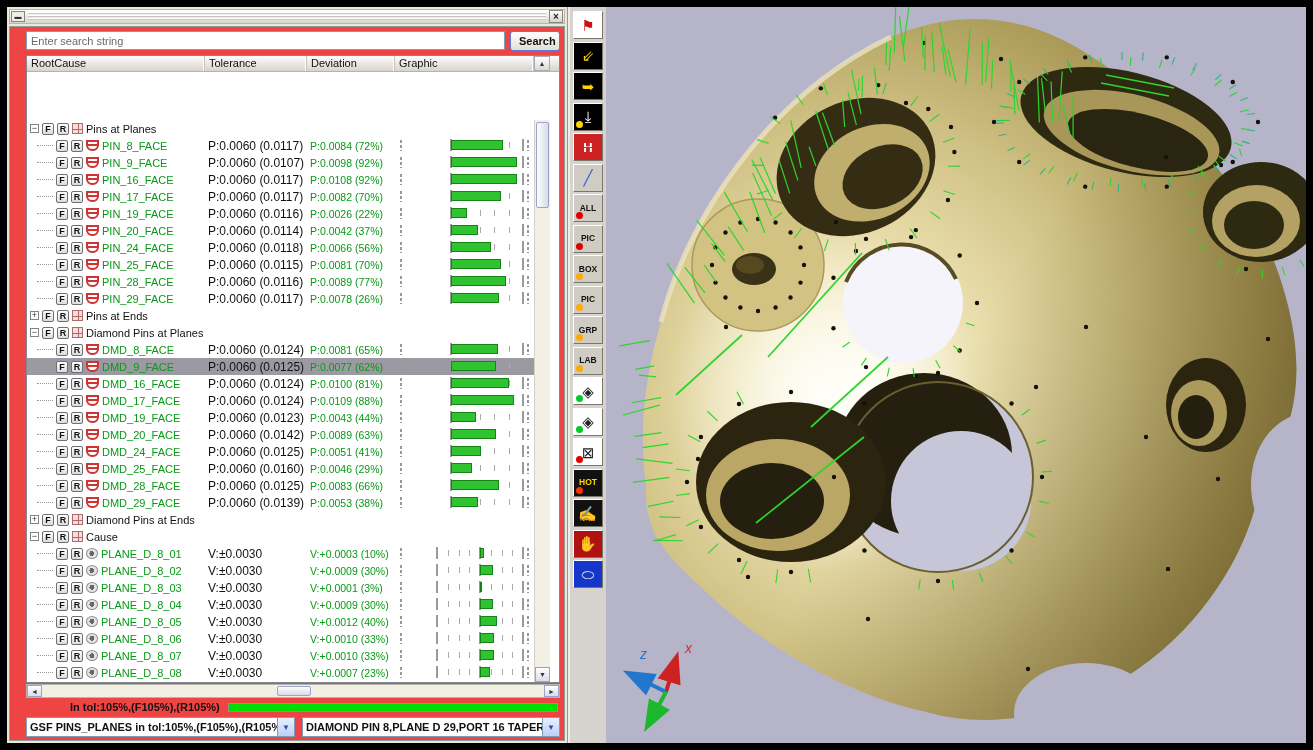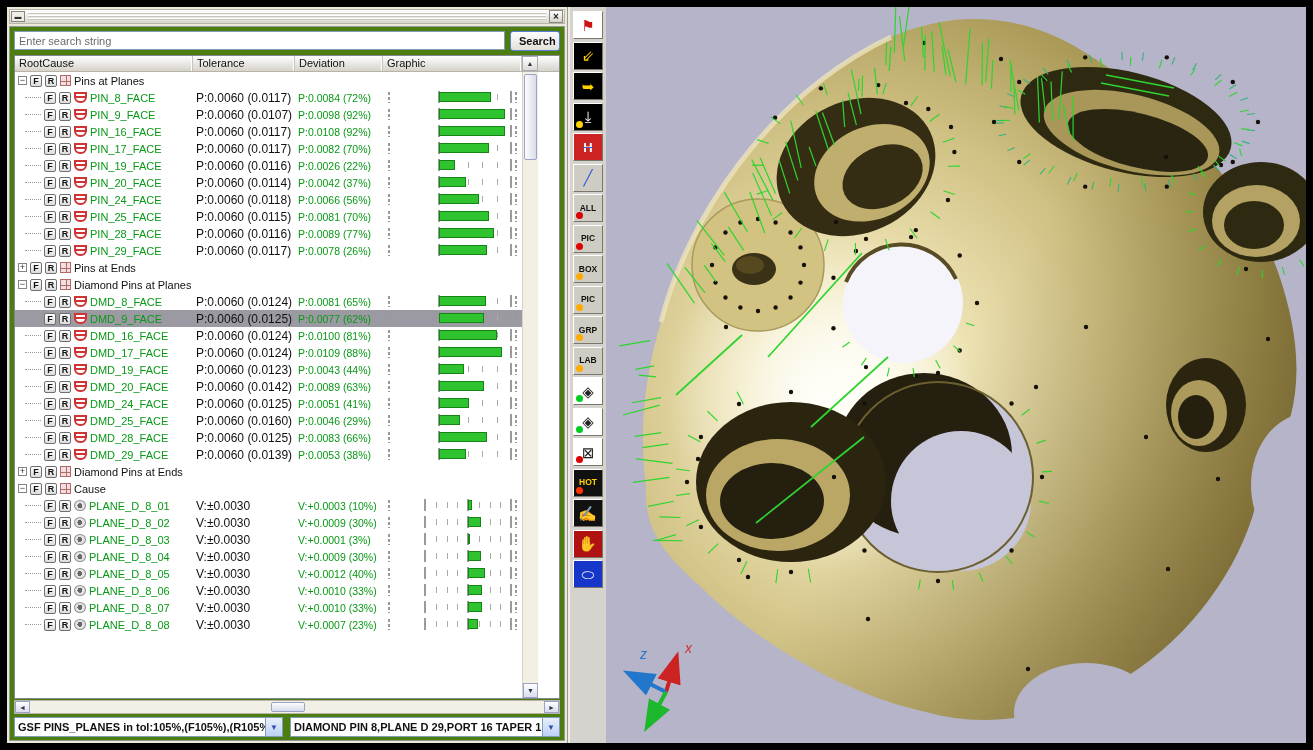--- a/index.html
+++ b/index.html
@@ -11,29 +11,29 @@
   .left-panel{width:561px;background:#ece9d8;display:flex;flex-direction:column;padding:2px 2px 2px 2px;border-right:1px solid #9a968c;}
   .panel-titlebar{height:15px;display:flex;align-items:center;background:linear-gradient(#fdfdfd,#d9d6cf);border:1px solid #b9b5ab;margin-bottom:2px;}
   .sysmenu{width:14px;height:11px;margin-left:1px;border:1px solid #8a867c;background:#efede6;font-size:7px;line-height:9px;text-align:center;color:#333;}
   .grip{flex:1;height:9px;margin:0 3px;background:repeating-linear-gradient(#fff 0 1px,#c9c5bc 1px 2px,transparent 2px 3px);}
   .closebtn{width:14px;height:13px;margin-right:1px;border:1px solid #8a867c;background:linear-gradient(#fefefe,#d8d4cb);font-size:10px;font-weight:bold;line-height:11px;text-align:center;color:#222;}
 
   .tabbar{display:flex;align-items:flex-end;height:20px;padding-left:3px;gap:2px;}
   .tab{padding:2px 9px 2px 9px;font-size:11px;color:#1a1a1a;background:linear-gradient(#ffffff,#ece8df);border:1px solid #919b9c;border-bottom:none;border-radius:3px 3px 0 0;height:17px;white-space:nowrap;}
   .tab.active{background:#f6f4ef;border-top:3px solid #e8a202;height:20px;position:relative;z-index:2;}
 
-  .panel-content{flex:1;border:1px solid #919b9c;background:#4d7c0f;padding:4px 4px 3px 4px;display:flex;flex-direction:column;min-height:0;justify-content:flex-end;}
+  .panel-content{flex:1;border:1px solid #919b9c;background:#ef4444;padding:4px 4px 3px 16px;display:flex;flex-direction:column;min-height:0;justify-content:flex-end;}
 
   .search-row{display:flex;gap:5px;margin-bottom:4px;}
   .search-input{flex:1;height:19px;border:1px solid #7f9db9;background:#fff;font-size:11px;padding:1px 4px;color:#333;}
   .search-input::placeholder{color:#6b6b6b;}
   .xpbtn{height:20px;border:1px solid #5a7edc;border-radius:3px;background:linear-gradient(#fefefe,#e2dfd7);font-size:11px;font-weight:600;color:#111;padding:0 8px;}
   .search-btn{width:50px;}
 
-  .tablebox{flex:1;border:1px solid #828790;background:#fff;display:flex;flex-direction:column;min-height:0;}
+  .tablebox{flex:1;border:1px solid #828790;background:#fff;display:flex;flex-direction:column;min-height:0;gap:48px;}
   .thead{display:flex;height:16px;background:linear-gradient(#fefefe,#d7d3cb);border-bottom:1px solid #b8b4aa;flex:0 0 auto;}
   .hcell{font-size:11px;color:#111;padding:1px 0 0 4px;border-right:1px solid #c7c3ba;box-shadow:inset -1px 0 #fff;overflow:hidden;white-space:nowrap;}
   .c0{width:178px}.c1{width:102px}.c2{width:88px}.c3{width:139px}
   .hscrollbtn{width:16px;display:flex;align-items:center;justify-content:center;border:1px solid #aab;background:linear-gradient(#fff,#dcd9d1);font-size:7px;color:#334;}
 
   .tbody{flex:1;display:flex;min-height:0;}
   .rows{width:507px;overflow:hidden;position:relative;}
   .vscroll{width:16px;background:#f2f0e5;position:relative;border-left:1px solid #d5d2c8;}
   .vthumb{position:absolute;left:1px;right:1px;top:2px;height:86px;border:1px solid #9aa4c8;border-radius:2px;background:linear-gradient(90deg,#fdfdfd,#d8dcea);}
   .vdown{position:absolute;left:0;right:0;bottom:0;height:15px;border:1px solid #9aa4c8;background:linear-gradient(#fff,#d9dded);font-size:7px;color:#334;display:flex;align-items:center;justify-content:center;}
@@ -885,20 +885,24 @@
             </div>
           </div>
         </div>
 
         <div class="hscroll">
           <div class="harrow left">◄</div>
           <div class="hthumb"></div>
           <div class="harrow right">►</div>
         </div>
 
+        <div class="status-row">
+          <span class="status-label">In tol:105%,(F105%),(R105%)</span>
+          <div class="status-bar" id="status-bar" style="background: rgb(0, 221, 0);"></div>
+        </div>
 
         <div class="combo-row">
           <div class="combo left">
             <span class="combo-value">GSF PINS_PLANES in tol:105%,(F105%),(R105%)</span>
             <span class="combo-arrow">▼</span>
           </div>
           <div class="combo right">
             <span class="combo-value">DIAMOND PIN 8,PLANE D 29,PORT 16 TAPER 1 CB</span>
             <span class="combo-arrow">▼</span>
           </div>

